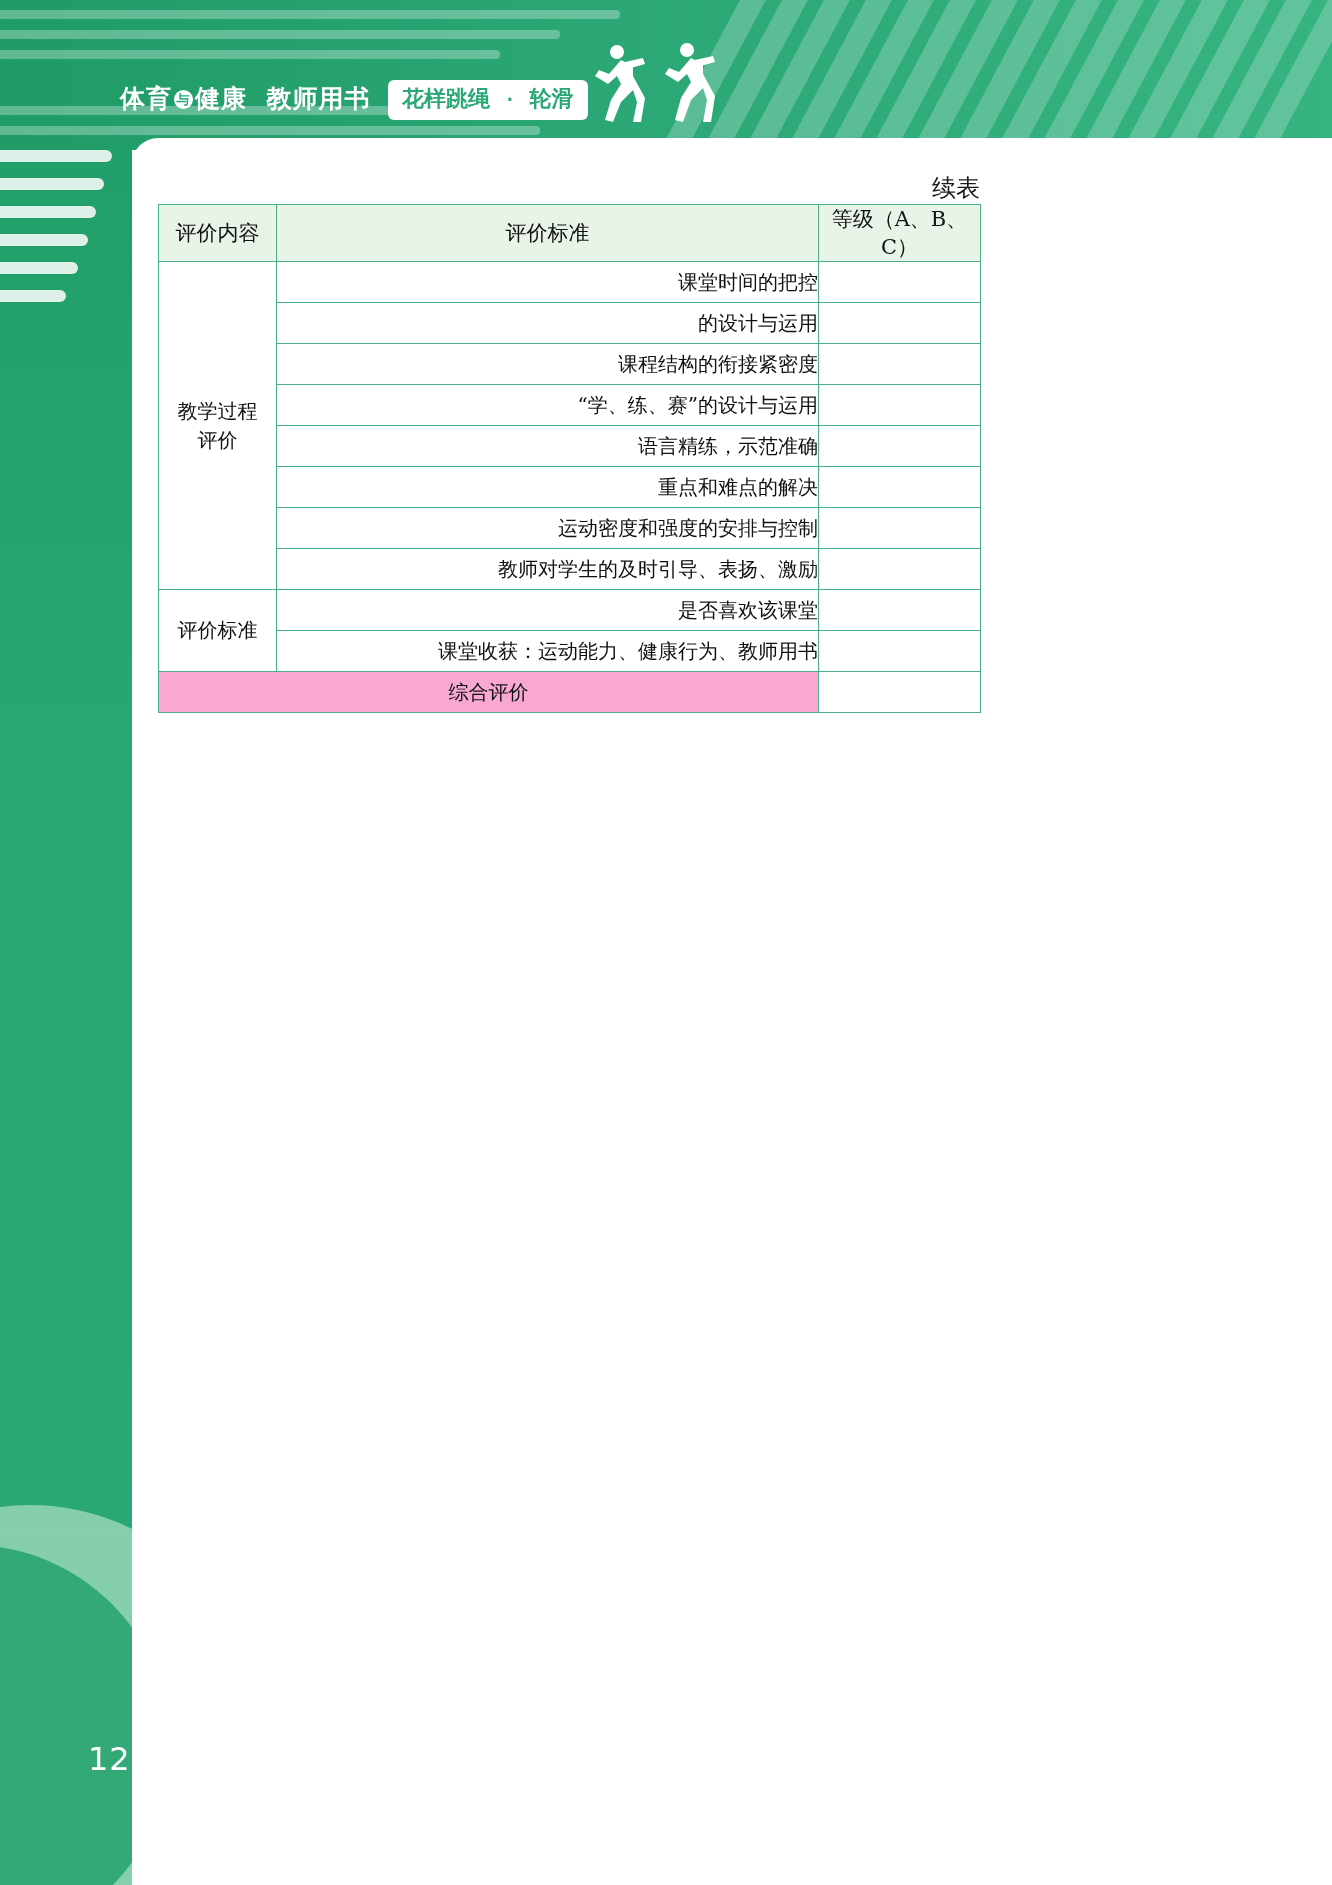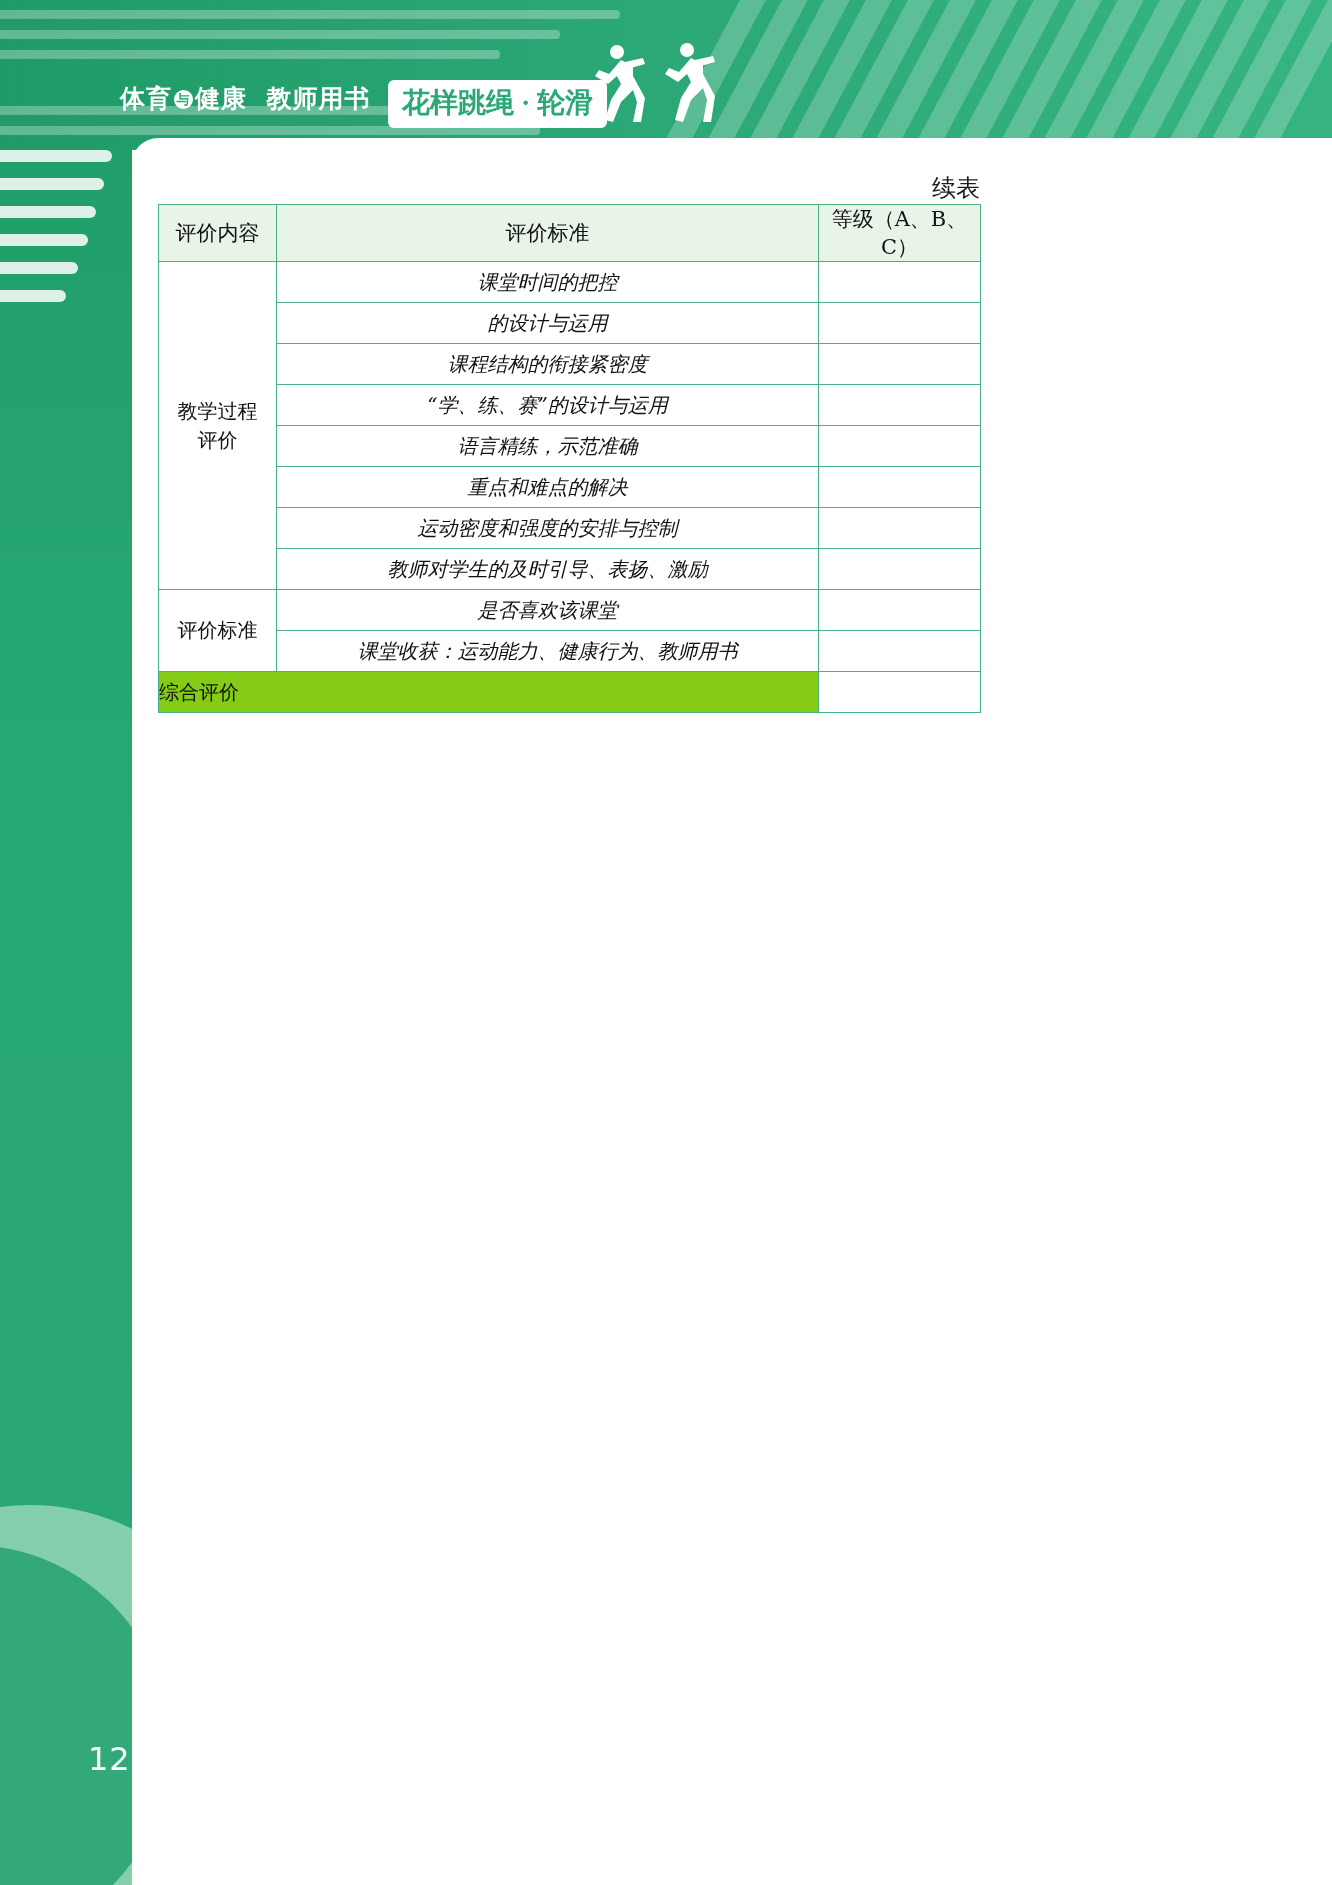--- a/index.html
+++ b/index.html
@@ -128,22 +128,22 @@
     text-align: center;
     vertical-align: 3px;
     margin: 0 2px;
   }
   .header-tag {
     position: absolute;
     left: 388px;
     top: 80px;
     background: #ffffff;
     color: #2aa875;
-    font-family: Liberation Serif, serif;
-    font-size: 28px;
+    font-family: Liberation Mono, monospace;
+    font-size: 22px;
     font-weight: bold;
     padding: 4px 14px 6px 14px;
     border-radius: 6px;
     white-space: nowrap;
   }
   .runners {
     position: absolute;
     left: 575px;
     top: 40px;
     width: 160px;
@@ -187,28 +187,27 @@
   .col-a { width: 118px; }
   .col-b { width: 542px; }
   .col-c { width: 162px; }
 
   td.cat {
     text-align: center;
     line-height: 1.45;
     margin-top: 36px;
   }
   td.crit {
-    text-align: center;
+    text-align: right;
     padding-left: 16px;
-    font-style: italic;
   }
   td.grade { background: #ffffff; }
   td.total {
-    background: #84cc16;
-    text-align: left;
+    background: #f9a8d4;
+    text-align: center;
     height: 44px;
     font-size: 21px;
   }
 
   .page-number {
     position: absolute;
     left: 88px;
     top: 1740px;
     color: #ffffff;
     font-family: "DejaVu Sans", sans-serif;

